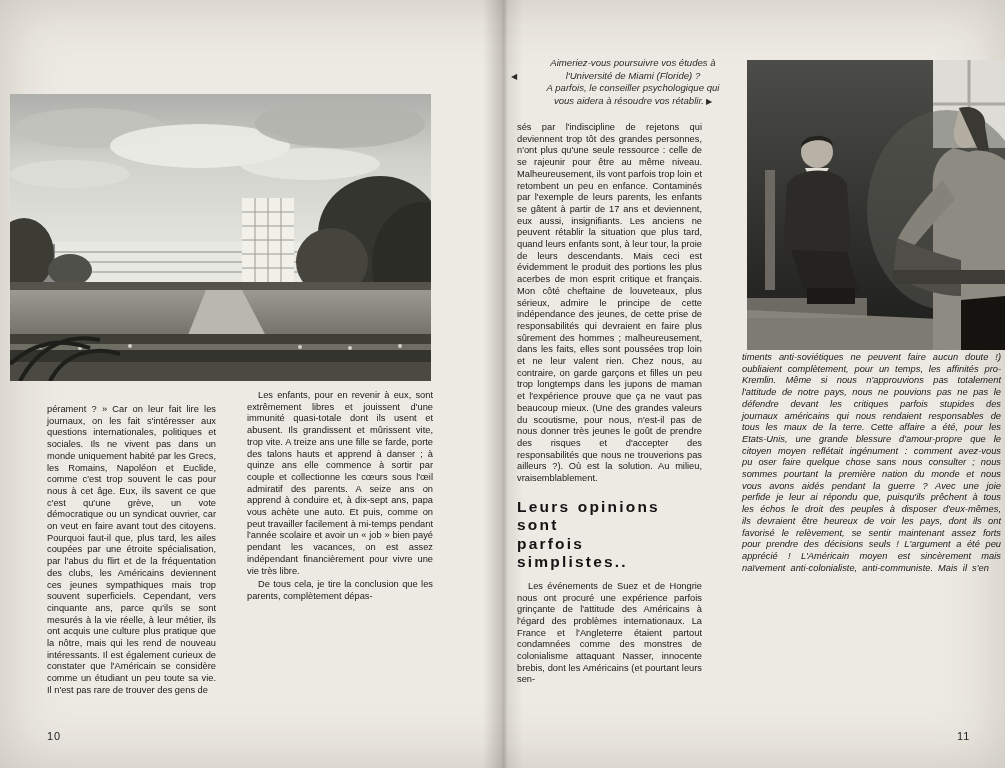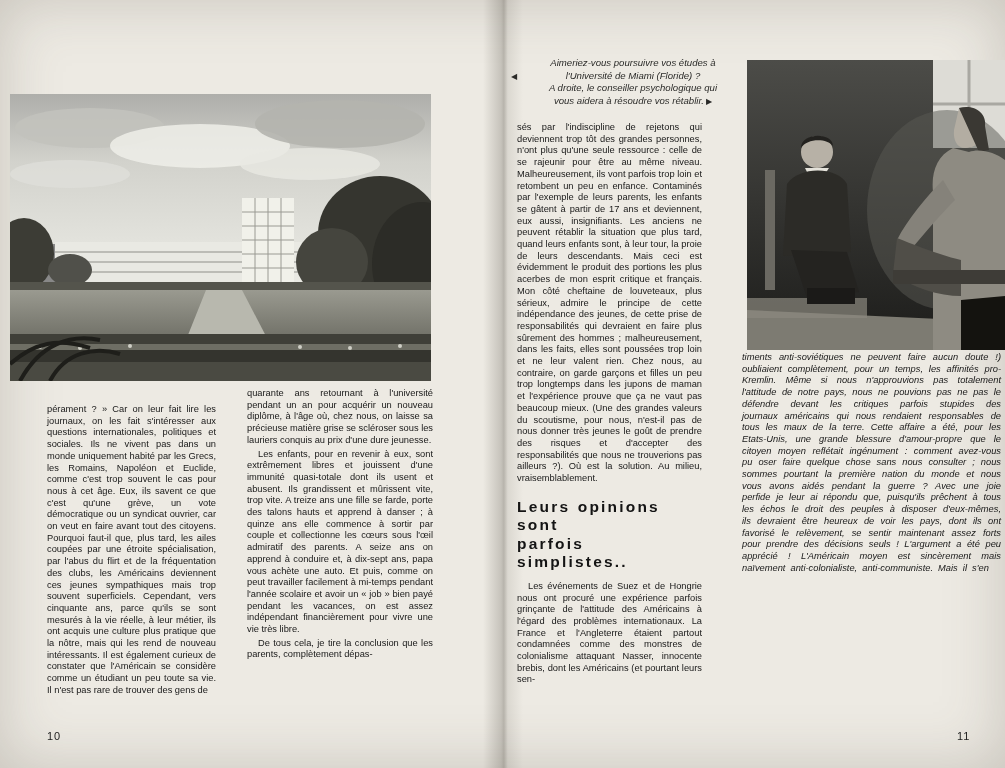--- a/index.html
+++ b/index.html
@@ -131,32 +131,31 @@
         <path d="M40,287 C55,258 85,252 110,260"></path>
       </g>
     </svg>
   </div>
 
   <div class="col" id="left-col-1">
     <p>pérament ? » Car on leur fait lire les journaux, on les fait s'intéresser aux questions internationales, politiques et sociales. Ils ne vivent pas dans un monde uniquement habité par les Grecs, les Romains, Napoléon et Euclide, comme c'est trop souvent le cas pour nous à cet âge. Eux, ils savent ce que c'est qu'une grève, un vote démocratique ou un syndicat ouvrier, car on veut en faire avant tout des citoyens. Pourquoi faut-il que, plus tard, les ailes coupées par une étroite spécialisation, par l'abus du flirt et de la fréquentation des clubs, les Américains deviennent ces jeunes sympathiques mais trop souvent superficiels. Cependant, vers cinquante ans, parce qu'ils se sont mesurés à la vie réelle, à leur métier, ils ont acquis une culture plus pratique que la nôtre, mais qui les rend de nouveau intéressants. Il est également curieux de constater que l'Américain se considère comme un étudiant un peu toute sa vie. Il n'est pas rare de trouver des gens de</p>
   </div>
 
   <div class="col" id="left-col-2">
-    <p>quarante ans retournant à l'université pendant un an pour acquérir un nouveau diplôme, à l'âge où, chez nous, on laisse sa précieuse matière grise se scléroser sous les lauriers conquis au prix d'une dure jeunesse.</p>
     <p class="indent sp">Les enfants, pour en revenir à eux, sont extrêmement libres et jouissent d'une immunité quasi-totale dont ils usent et abusent. Ils grandissent et mûrissent vite, trop vite. A treize ans une fille se farde, porte des talons hauts et apprend à danser ; à quinze ans elle commence à sortir par couple et collectionne les cœurs sous l'œil admiratif des parents. A seize ans on apprend à conduire et, à dix-sept ans, papa vous achète une auto. Et puis, comme on peut travailler facilement à mi-temps pendant l'année scolaire et avoir un « job » bien payé pendant les vacances, on est assez indépendant financièrement pour vivre une vie très libre.</p>
     <p class="indent sp">De tous cela, je tire la conclusion que les parents, complètement dépas-</p>
   </div>
 
   <div class="page-number" id="page-number-left">10</div>
 
   <div class="caption">
     <span class="cap-marker-left">◀</span>
     <div>Aimeriez-vous poursuivre vos études à</div>
     <div>l'Université de Miami (Floride) ?</div>
-    <div>A droite, le conseiller psychologique qui</div>
+    <div>A parfois, le conseiller psychologique qui</div>
     <div>
       <span>vous aidera à résoudre vos rétablir.</span><span class="cap-marker-right">▶</span>
     </div>
   </div>
 
   <div class="photo" id="counsel-photo">
     <svg width="258" height="290" viewBox="0 0 258 290">
       <defs>
         <linearGradient id="room" x1="0" y1="0" x2="0" y2="1">
           <stop offset="0" stop-color="#4c4c48"></stop>

